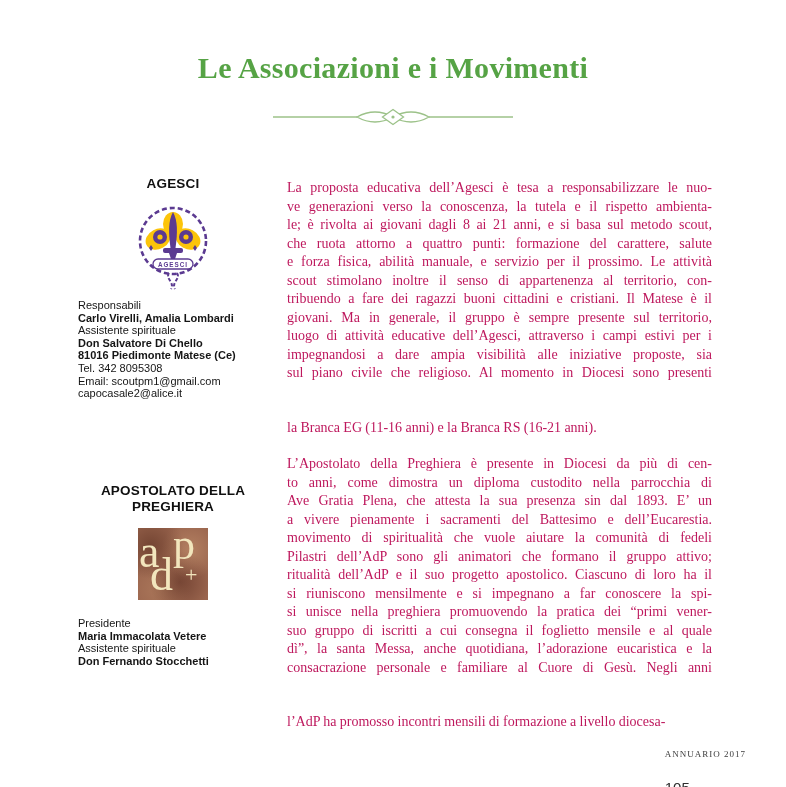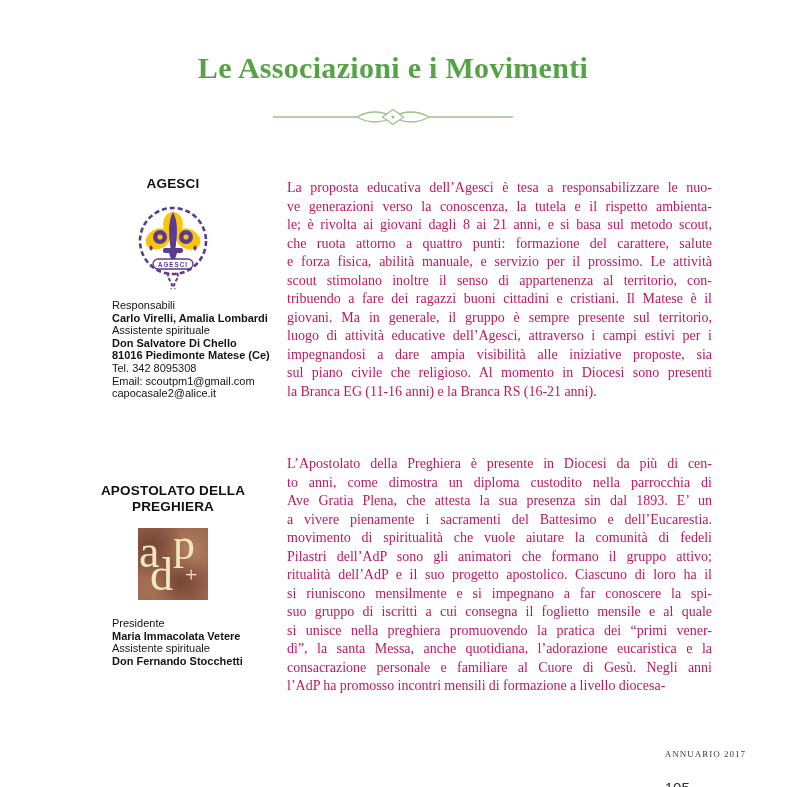--- a/index.html
+++ b/index.html
@@ -34,28 +34,28 @@
   .logo-wrap { display:flex; justify-content:center; }
   #s1-left .logo-wrap { margin-top:11px; }
   #s2-left .logo-wrap { margin-top:13px; }
 
   .contact {
     font-family:"Liberation Sans", sans-serif; font-size:11px;
     line-height:12.6px; color:#151515; text-align:left;
   }
   #s1-left .contact { margin-top:8px; }
   #s2-left .contact { margin-top:17px; }
-  .contact-line { white-space:nowrap;margin-left:34px; }
+  .contact-line { white-space:nowrap; }
   .contact-line.bold { font-weight:bold; }
 
   .body-line {
     font-size:14px; line-height:18.5px; color:#be185d;
     text-align:justify; text-align-last:justify; word-spacing:-0.2px;
   }
-  .body-line.last { text-align-last:left; }
+  .body-line.last { text-align-last:left;margin-top:36px; }
 
   
   .apd-logo {
     position:relative; width:70px; height:72px; overflow:hidden;
     background:
       radial-gradient(circle at 18% 25%, rgba(70,30,18,0.45), rgba(0,0,0,0) 42%),
       radial-gradient(circle at 75% 30%, rgba(210,160,120,0.45), rgba(0,0,0,0) 40%),
       radial-gradient(circle at 60% 75%, rgba(80,35,25,0.5), rgba(0,0,0,0) 45%),
       radial-gradient(circle at 30% 85%, rgba(200,150,110,0.35), rgba(0,0,0,0) 40%),
       var(--apd-bg, #9a654e);
@@ -177,22 +177,22 @@
   </div>
   <div class="col-right" id="s2-right">
       <div class="body-line">L’Apostolato della Preghiera è presente in Diocesi da più di cen-</div>
       <div class="body-line">to anni, come dimostra un diploma custodito nella parrocchia di</div>
       <div class="body-line">Ave Gratia Plena, che attesta la sua presenza sin dal 1893. E’ un</div>
       <div class="body-line">a vivere pienamente i sacramenti del Battesimo e dell’Eucarestia.</div>
       <div class="body-line">movimento di spiritualità che vuole aiutare la comunità di fedeli</div>
       <div class="body-line">Pilastri dell’AdP sono gli animatori che formano il gruppo attivo;</div>
       <div class="body-line">ritualità dell’AdP e il suo progetto apostolico. Ciascuno di loro ha il</div>
       <div class="body-line">si riuniscono mensilmente e si impegnano a far conoscere la spi-</div>
+      <div class="body-line">si unisce nella preghiera promuovendo la pratica dei “primi vener-</div>
       <div class="body-line">suo gruppo di iscritti a cui consegna il foglietto mensile e al quale</div>
-      <div class="body-line">si unisce nella preghiera promuovendo la pratica dei “primi vener-</div>
       <div class="body-line">dì”, la santa Messa, anche quotidiana, l’adorazione eucaristica e la</div>
       <div class="body-line">consacrazione personale e familiare al Cuore di Gesù. Negli anni</div>
       <div class="body-line last">l’AdP ha promosso incontri mensili di formazione a livello diocesa-</div>
     </div>
 
   <div class="footer">
     <span class="footer-label">ANNUARIO 2017</span>
     <span class="footer-page">105</span>
   </div>
 

